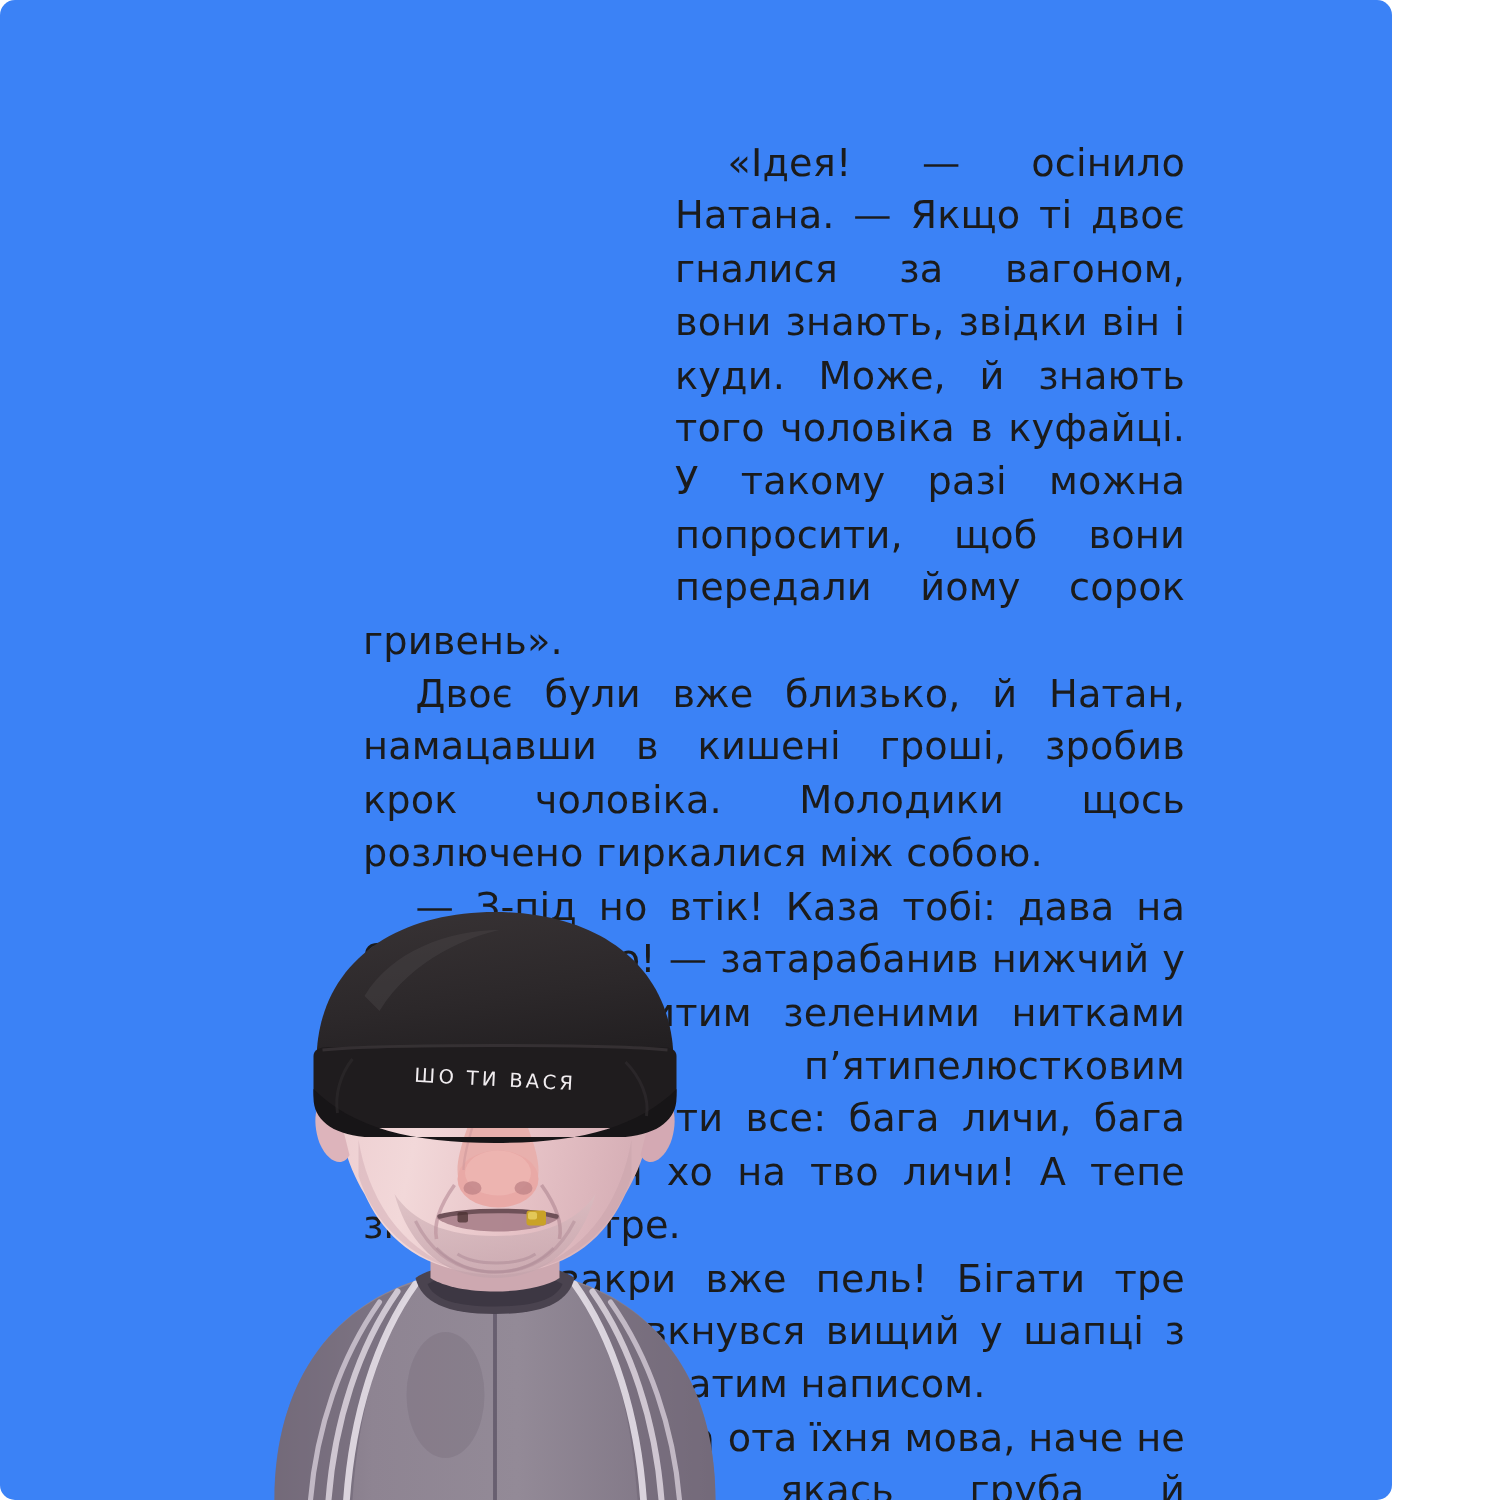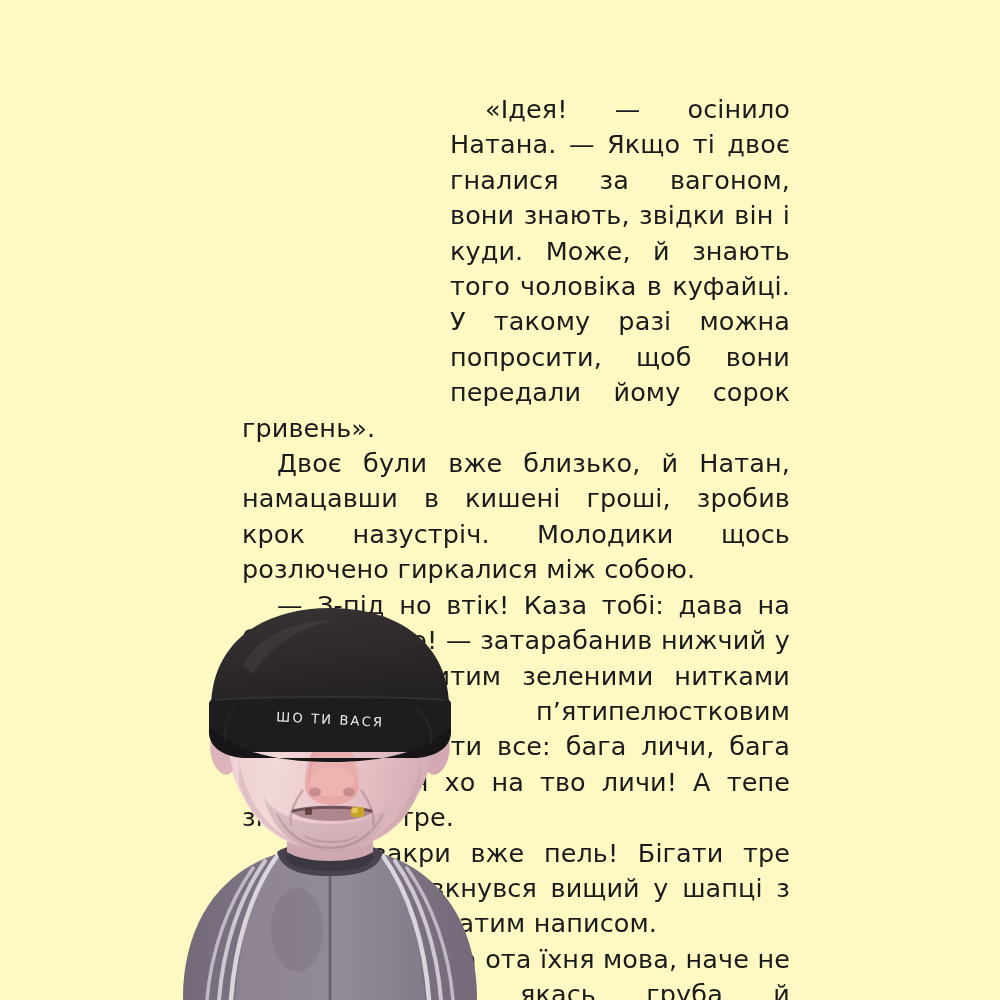--- a/index.html
+++ b/index.html
@@ -9,24 +9,25 @@
   }
   body {
     width: 1000px;
     height: 1000px;
     overflow: hidden;
     font-family: "DejaVu Sans", "Liberation Sans", sans-serif;
   }
 
   #page {
     position: relative;
-    width: 1000px;
+    width: 928px;
     height: 1000px;
-    background: #fef9c3;
+    background: #3b82f6;
     overflow: hidden;
+    border-radius: 10px;
   }
 
   
   #text-column {
     position: absolute;
     left: 242px;
     top: 92px;
     width: 548px;
     font-size: 25.5px;
     line-height: 35.4px;
@@ -72,21 +73,21 @@
 </head>
 <body>
 
 <div id="page">
 
   <div id="text-column">
 
     <div id="wrap-shape"></div>
 
     <p>«Ідея! — осінило Натана. — Якщо ті двоє гналися за вагоном, вони знають, звідки він і куди. Може, й знають того чоловіка в куфайці. У такому разі можна попросити, щоб вони передали йому сорок гривень».</p>
-    <p>Двоє були вже близько, й Натан, намацавши в кишені гроші, зробив крок назустріч. Молодики щось розлючено гиркалися між собою.</p>
+    <p>Двоє були вже близько, й Натан, намацавши в кишені гроші, зробив крок чоловіка. Молодики щось розлючено гиркалися між собою.</p>
     <p>— З-під но втік! Каза тобі: дава на база схо його! — затарабанив нижчий у шапці з вишитим зеленими нитками характерним п’ятипелюстковим листком. — А ти все: бага личи, бага личи… Чха я хо на тво личи! А тепе знов крути тре.</p>
     <p>— Та закри вже пель! Бігати тре шви! — відгавкнувся вищий у шапці з якимось дурнуватим написом.</p>
     <p>Дивно звучала ота їхня мова, наче не іноземна, але якась груба й важкозрозуміла. Та в Натана зараз не було часу</p>
   </div>
 
   <div id="illustration">
     <svg width="330" height="400" viewBox="0 0 330 400" xmlns="http://www.w3.org/2000/svg">
       <defs>
         <linearGradient id="gSuit" x1="0" y1="0" x2="1" y2="0">
           <stop offset="0%" stop-color="#7b7180"></stop>

